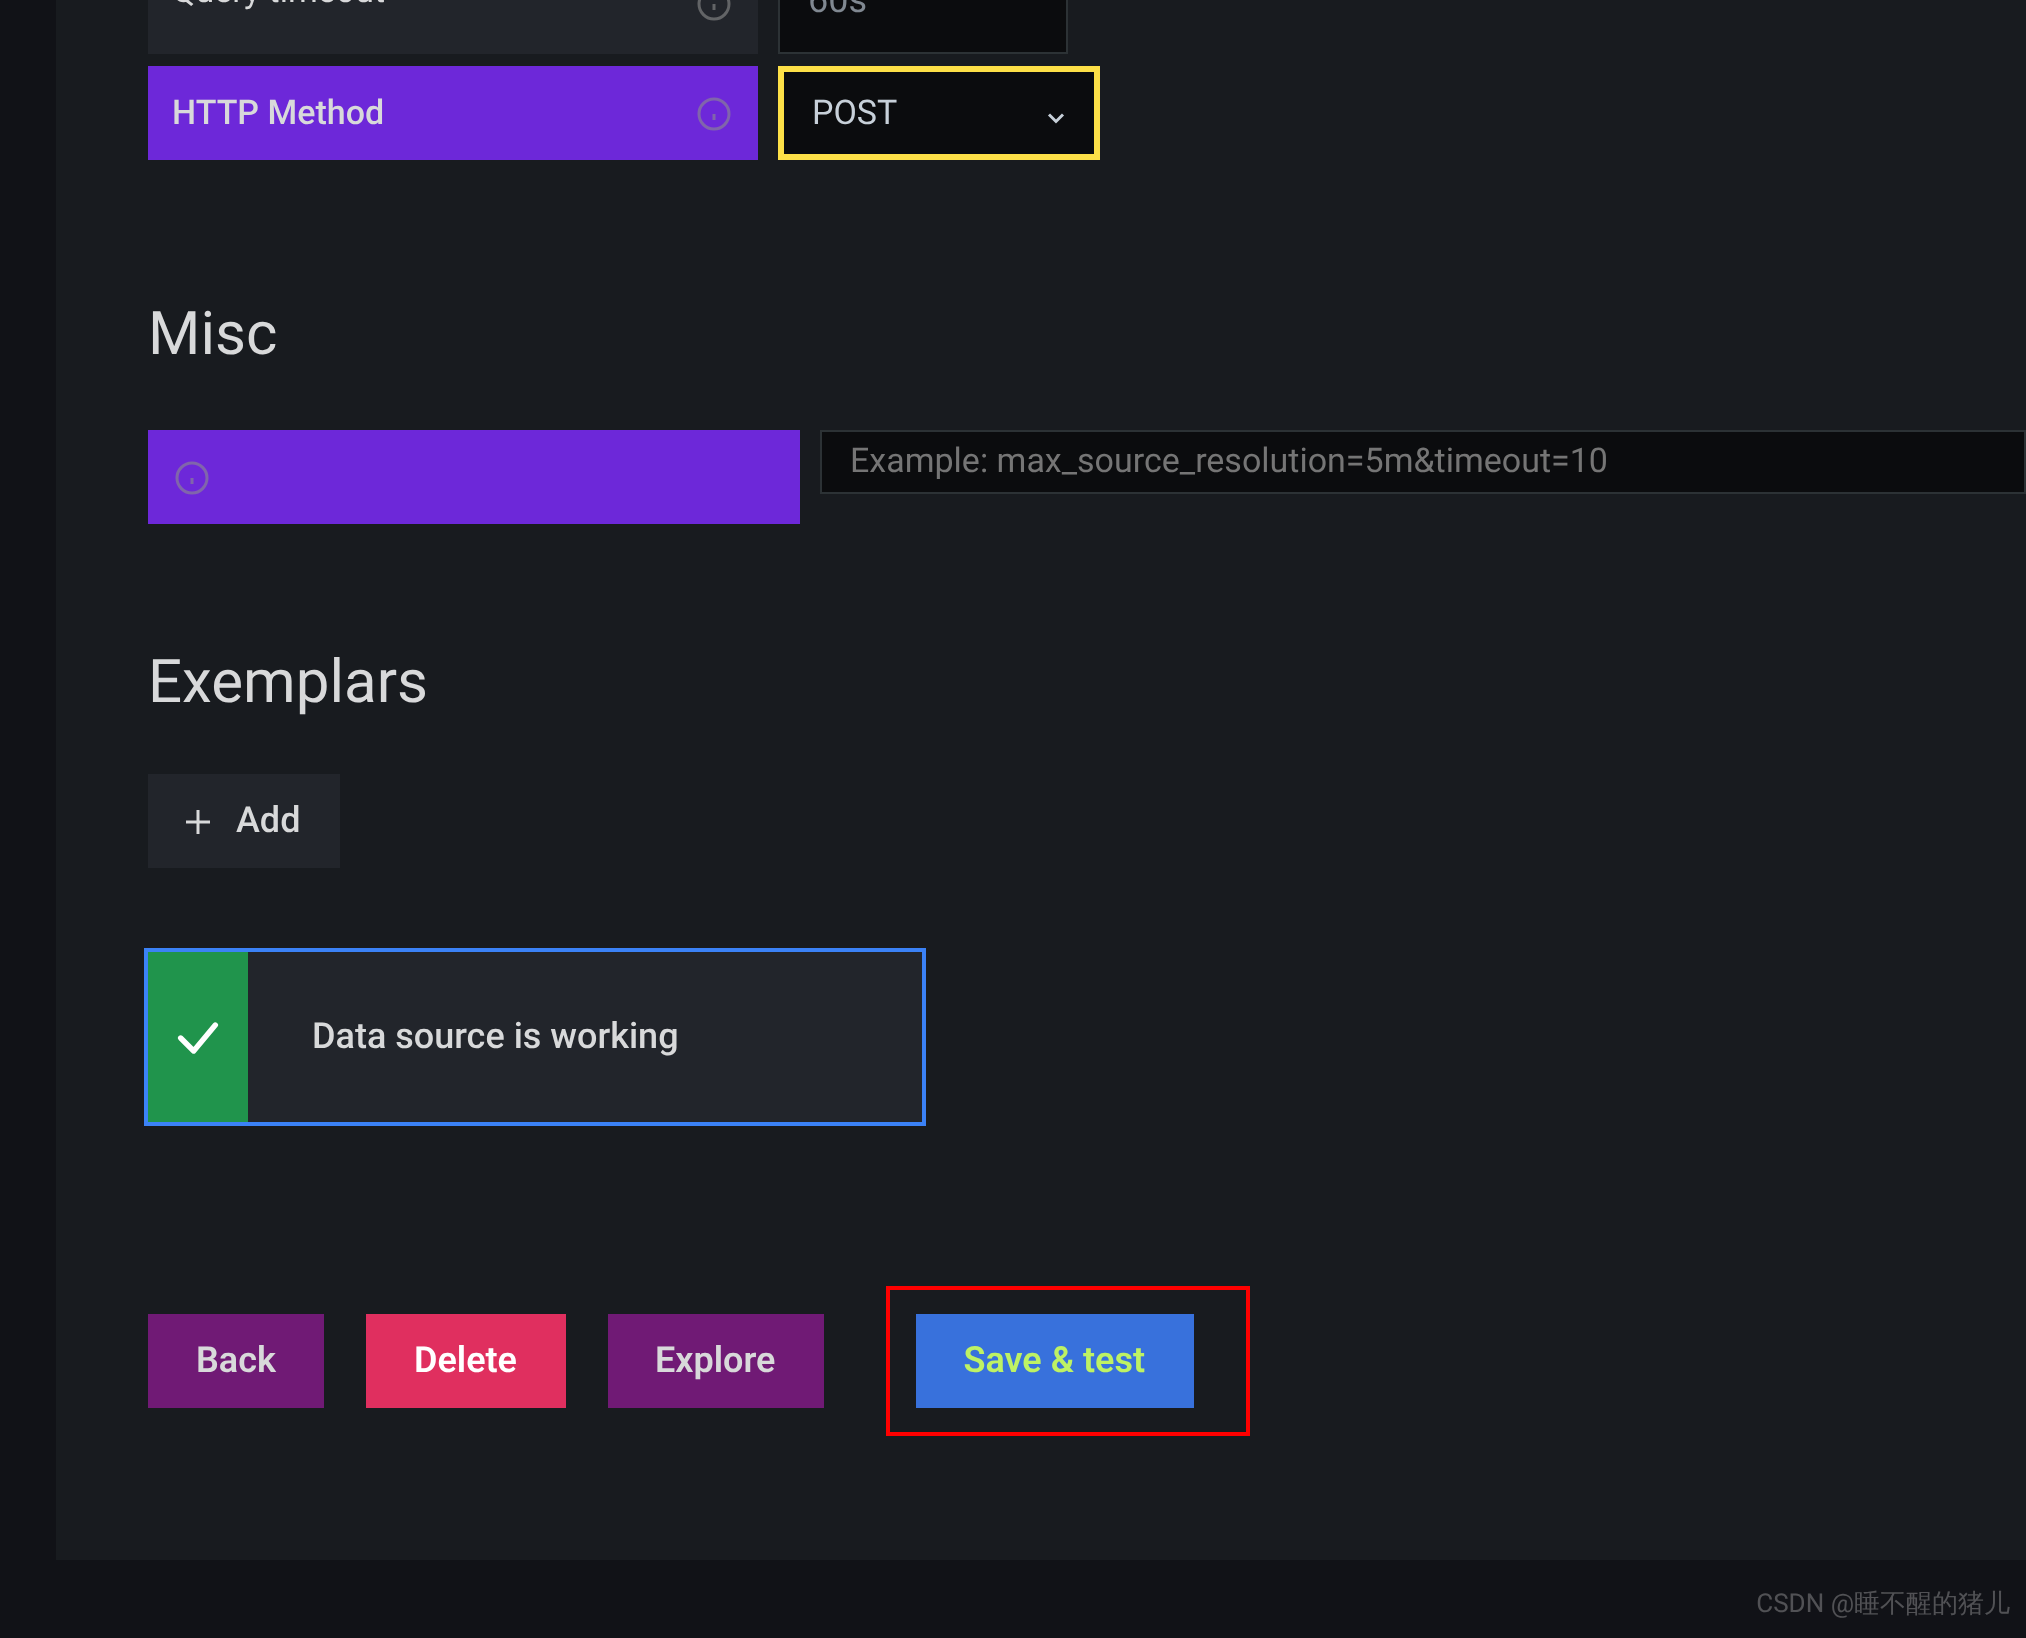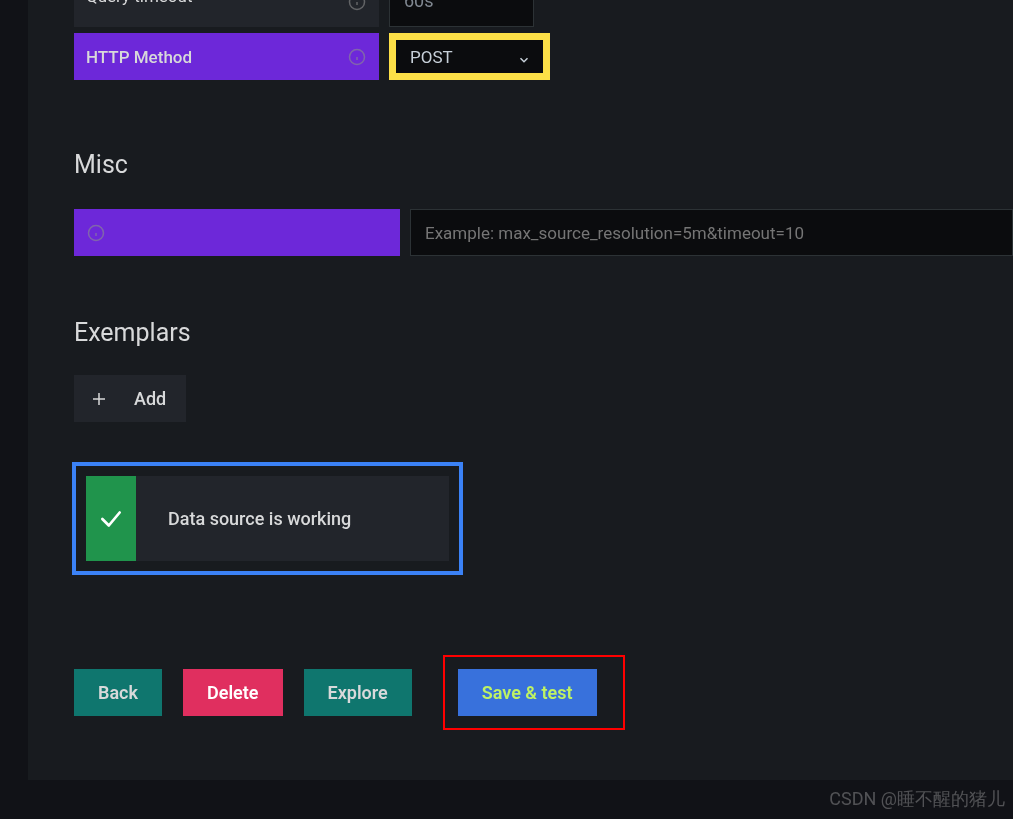--- a/index.html
+++ b/index.html
@@ -85,49 +85,49 @@
       align-items: flex-start;
       overflow: hidden;
       text-align: right;
     }
     .text-input-partial span {
       position: relative;
       top: -10px;
     }
     .select-input {
       background: #0b0c0e;
-      border: 7px solid #fde047;
+      border: 3px solid #fde047;
       color: #c7d0d9;
       padding: 0 14px;
       height: 47px;
       font-size: 17px;
       width: 161px;
       display: flex;
       align-items: center;
       justify-content: space-between;
     }
     .chevron-down {
       display: inline-block;
       width: 12px;
       height: 12px;
     }
     .wide-input {
       flex: 1;
       background: #0b0c0e;
       border: 1px solid #2c3235;
       color: #808891;
       padding: 0 14px;
-      height: 47px;
+      height: 32px;
       font-size: 17px;
       display: flex;
       align-items: center;
     }
     .section-heading {
       color: #d8d9da;
-      font-size: 25px;
+      font-size: 30px;
       font-weight: 400;
       margin: 70px 0 30px 0;
     }
     .section-heading-exemplars {
       margin-top: 62px;
       margin-bottom: 28px;
     }
     .toggle-wrapper {
       background: #0b0c0e;
       border: 1px solid #2c3235;
@@ -149,38 +149,37 @@
       left: 2px;
       top: 2px;
       width: 17px;
       height: 17px;
       background: #8e8e8e;
       border-radius: 50%;
     }
     .add-button {
       display: inline-flex;
       align-items: center;
-      gap: 26px;
+      gap: 10px;
       background: #22252b;
       color: #d8d9da;
       border: none;
       padding: 0 20px 0 16px;
       height: 47px;
       font-size: 18px;
       font-weight: 500;
       cursor: pointer;
     }
     .plus-icon {
       display: inline-flex;
       width: 18px;
       height: 18px;
     }
     .alert-highlight-box {
-      border: 4px solid #3b82f6;
-      padding: 10px;
+      border: 2px solid #3b82f6;
       margin-top: 40px;
       margin-right: 550px;
       margin-left: -2px;
     }
     .alert-banner {
       display: flex;
       align-items: stretch;
       background: #22252b;
     }
     .alert-icon-box {
@@ -215,21 +214,21 @@
       padding: 0 24px;
       font-size: 18px;
       font-weight: 600;
       border: none;
       cursor: pointer;
       display: inline-flex;
       align-items: center;
       justify-content: center;
     }
     .btn-secondary {
-      background: #0f766e;
+      background: #701a75;
       color: #d8d9da;
     }
     .btn-danger {
       background: #e02f5f;
       color: #ffffff;
     }
     .btn-primary {
       background: #3871dc;
       color: #bef264;
     }
@@ -237,21 +236,21 @@
       border: 2px solid #ff0000;
       padding: 12px 26px 12px 13px;
       display: inline-flex;
       margin-left: 10px;
     }
     .watermark {
       position: absolute;
       right: 8px;
       bottom: 8px;
       color: rgba(200, 200, 200, 0.35);
-      font-size: 18px;
+      font-size: 13px;
       font-weight: 400;
     }
   </style>
 </head>
 <body>
 
 <div class="page-content">
   <div class="form-area">
 
     

